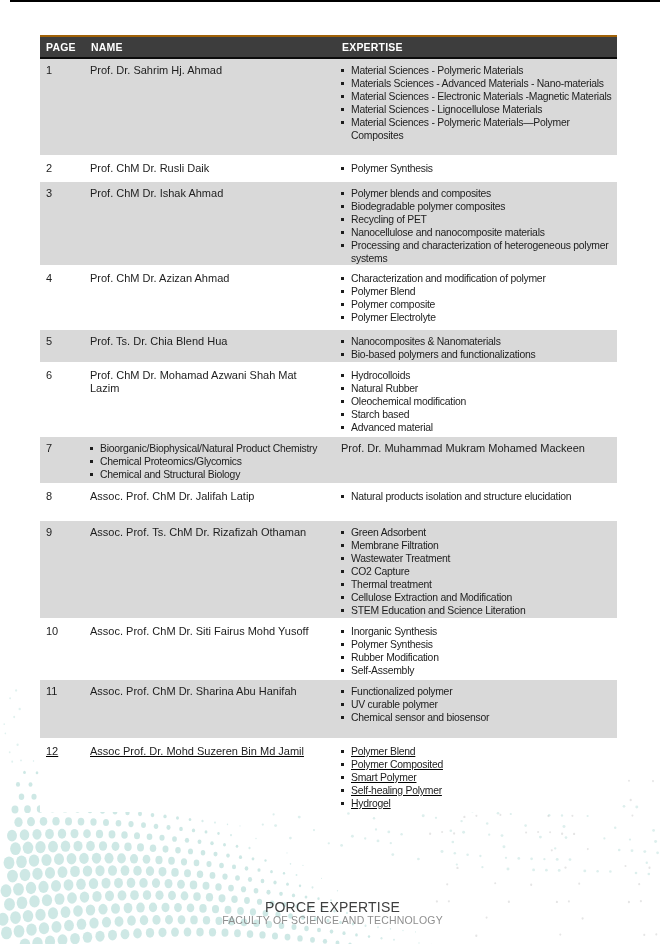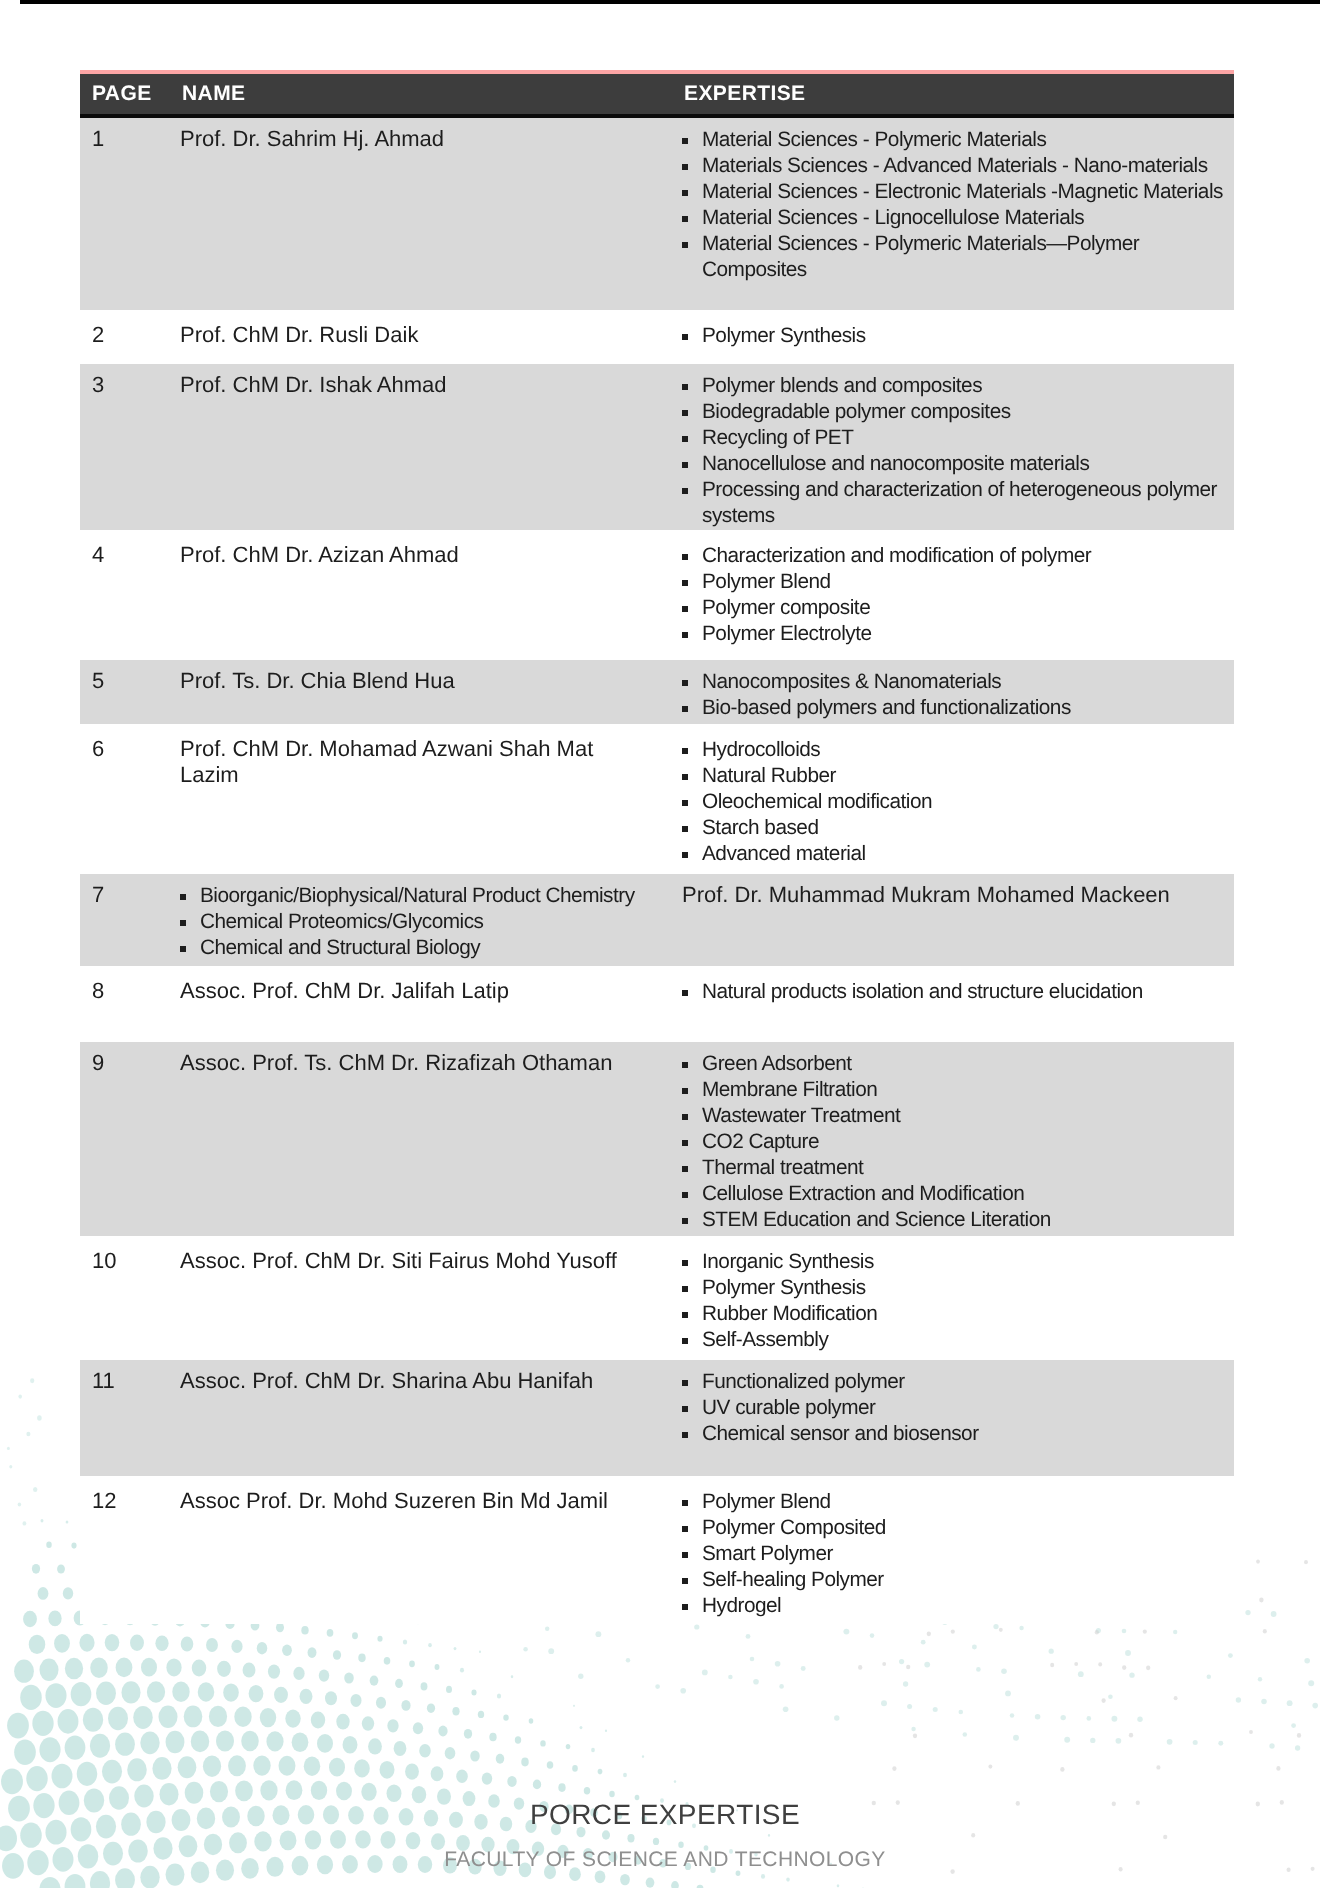--- a/index.html
+++ b/index.html
@@ -14,21 +14,21 @@
   }
   .halftone{
     position:absolute;left:0;top:0;width:665px;height:944px;z-index:0;
   }
   .doc-table{
     position:absolute;left:40px;top:35px;width:577px;z-index:1;
   }
   .thead{
     display:grid;grid-template-columns:45px 251px 281px;
     background:var(--header_bg,#3d3d3d);
-    border-top:2px solid #fca5a5;border-bottom:2px solid #0b0b0b;
+    border-top:2px solid #a16207;border-bottom:2px solid #0b0b0b;
     box-sizing:border-box;height:24px;align-items:center;
   }
   .thead .hcell{
     color:#ffffff;font-size:10.5px;font-weight:bold;letter-spacing:.2px;
     padding-left:6px;
   }
   .trow{
     display:grid;grid-template-columns:45px 251px 281px;
     border-bottom:2px solid #ffffff;box-sizing:border-box;
     background:#ffffff;
@@ -45,21 +45,21 @@
   .bullets li{position:relative;padding-left:15px;}
   .bullets li::before{
     content:"";position:absolute;left:5px;top:5px;width:3px;height:3px;
     background:#1d1d1d;
   }
   .footer{
     position:absolute;left:0;right:0;top:901px;text-align:center;z-index:2;
     line-height:12px;
   }
   .footer-title{font-size:14px;color:#3f3f3f;letter-spacing:.2px;}
-  .footer-subtitle{font-size:10.5px;color:#8f8f8f;letter-spacing:.2px;margin-top:11px;}
+  .footer-subtitle{font-size:10.5px;color:#8f8f8f;letter-spacing:.2px;margin-top:1px;}
 </style>
 </head>
 <body>
 
 <svg class="halftone" id="halftone" viewBox="0 0 665 944">
     <ellipse cx="25.0" cy="944.7" rx="5.30" ry="6.23" fill="#cbe7e4" opacity="0.95"></ellipse>
     <ellipse cx="37.5" cy="943.1" rx="5.19" ry="6.10" fill="#cbe7e4" opacity="0.95"></ellipse>
     <ellipse cx="50.0" cy="941.5" rx="5.07" ry="5.97" fill="#cbe7e4" opacity="0.95"></ellipse>
     <ellipse cx="62.5" cy="940.0" rx="4.96" ry="5.83" fill="#cbe7e4" opacity="0.95"></ellipse>
     <ellipse cx="75.0" cy="938.6" rx="4.85" ry="5.70" fill="#cbe7e4" opacity="0.95"></ellipse>
@@ -677,21 +677,21 @@
     <div class="cell page-cell">11</div>
     <div class="cell name-cell">Assoc. Prof. ChM Dr. Sharina Abu Hanifah</div>
     <div class="cell exp-cell">
       <ul class="bullets">
             <li>Functionalized polymer</li>
             <li>UV curable polymer</li>
             <li>Chemical sensor and biosensor</li>
           </ul>
     </div>
   </div>
-      <div class="trow" style="min-height: 72px;">
+      <div class="trow" style="min-height: 72px; text-decoration: underline;">
     <div class="cell page-cell">12</div>
     <div class="cell name-cell">Assoc Prof. Dr. Mohd Suzeren Bin Md Jamil</div>
     <div class="cell exp-cell">
       <ul class="bullets">
             <li>Polymer Blend</li>
             <li>Polymer Composited</li>
             <li>Smart Polymer</li>
             <li>Self-healing Polymer</li>
             <li>Hydrogel</li>
           </ul>

